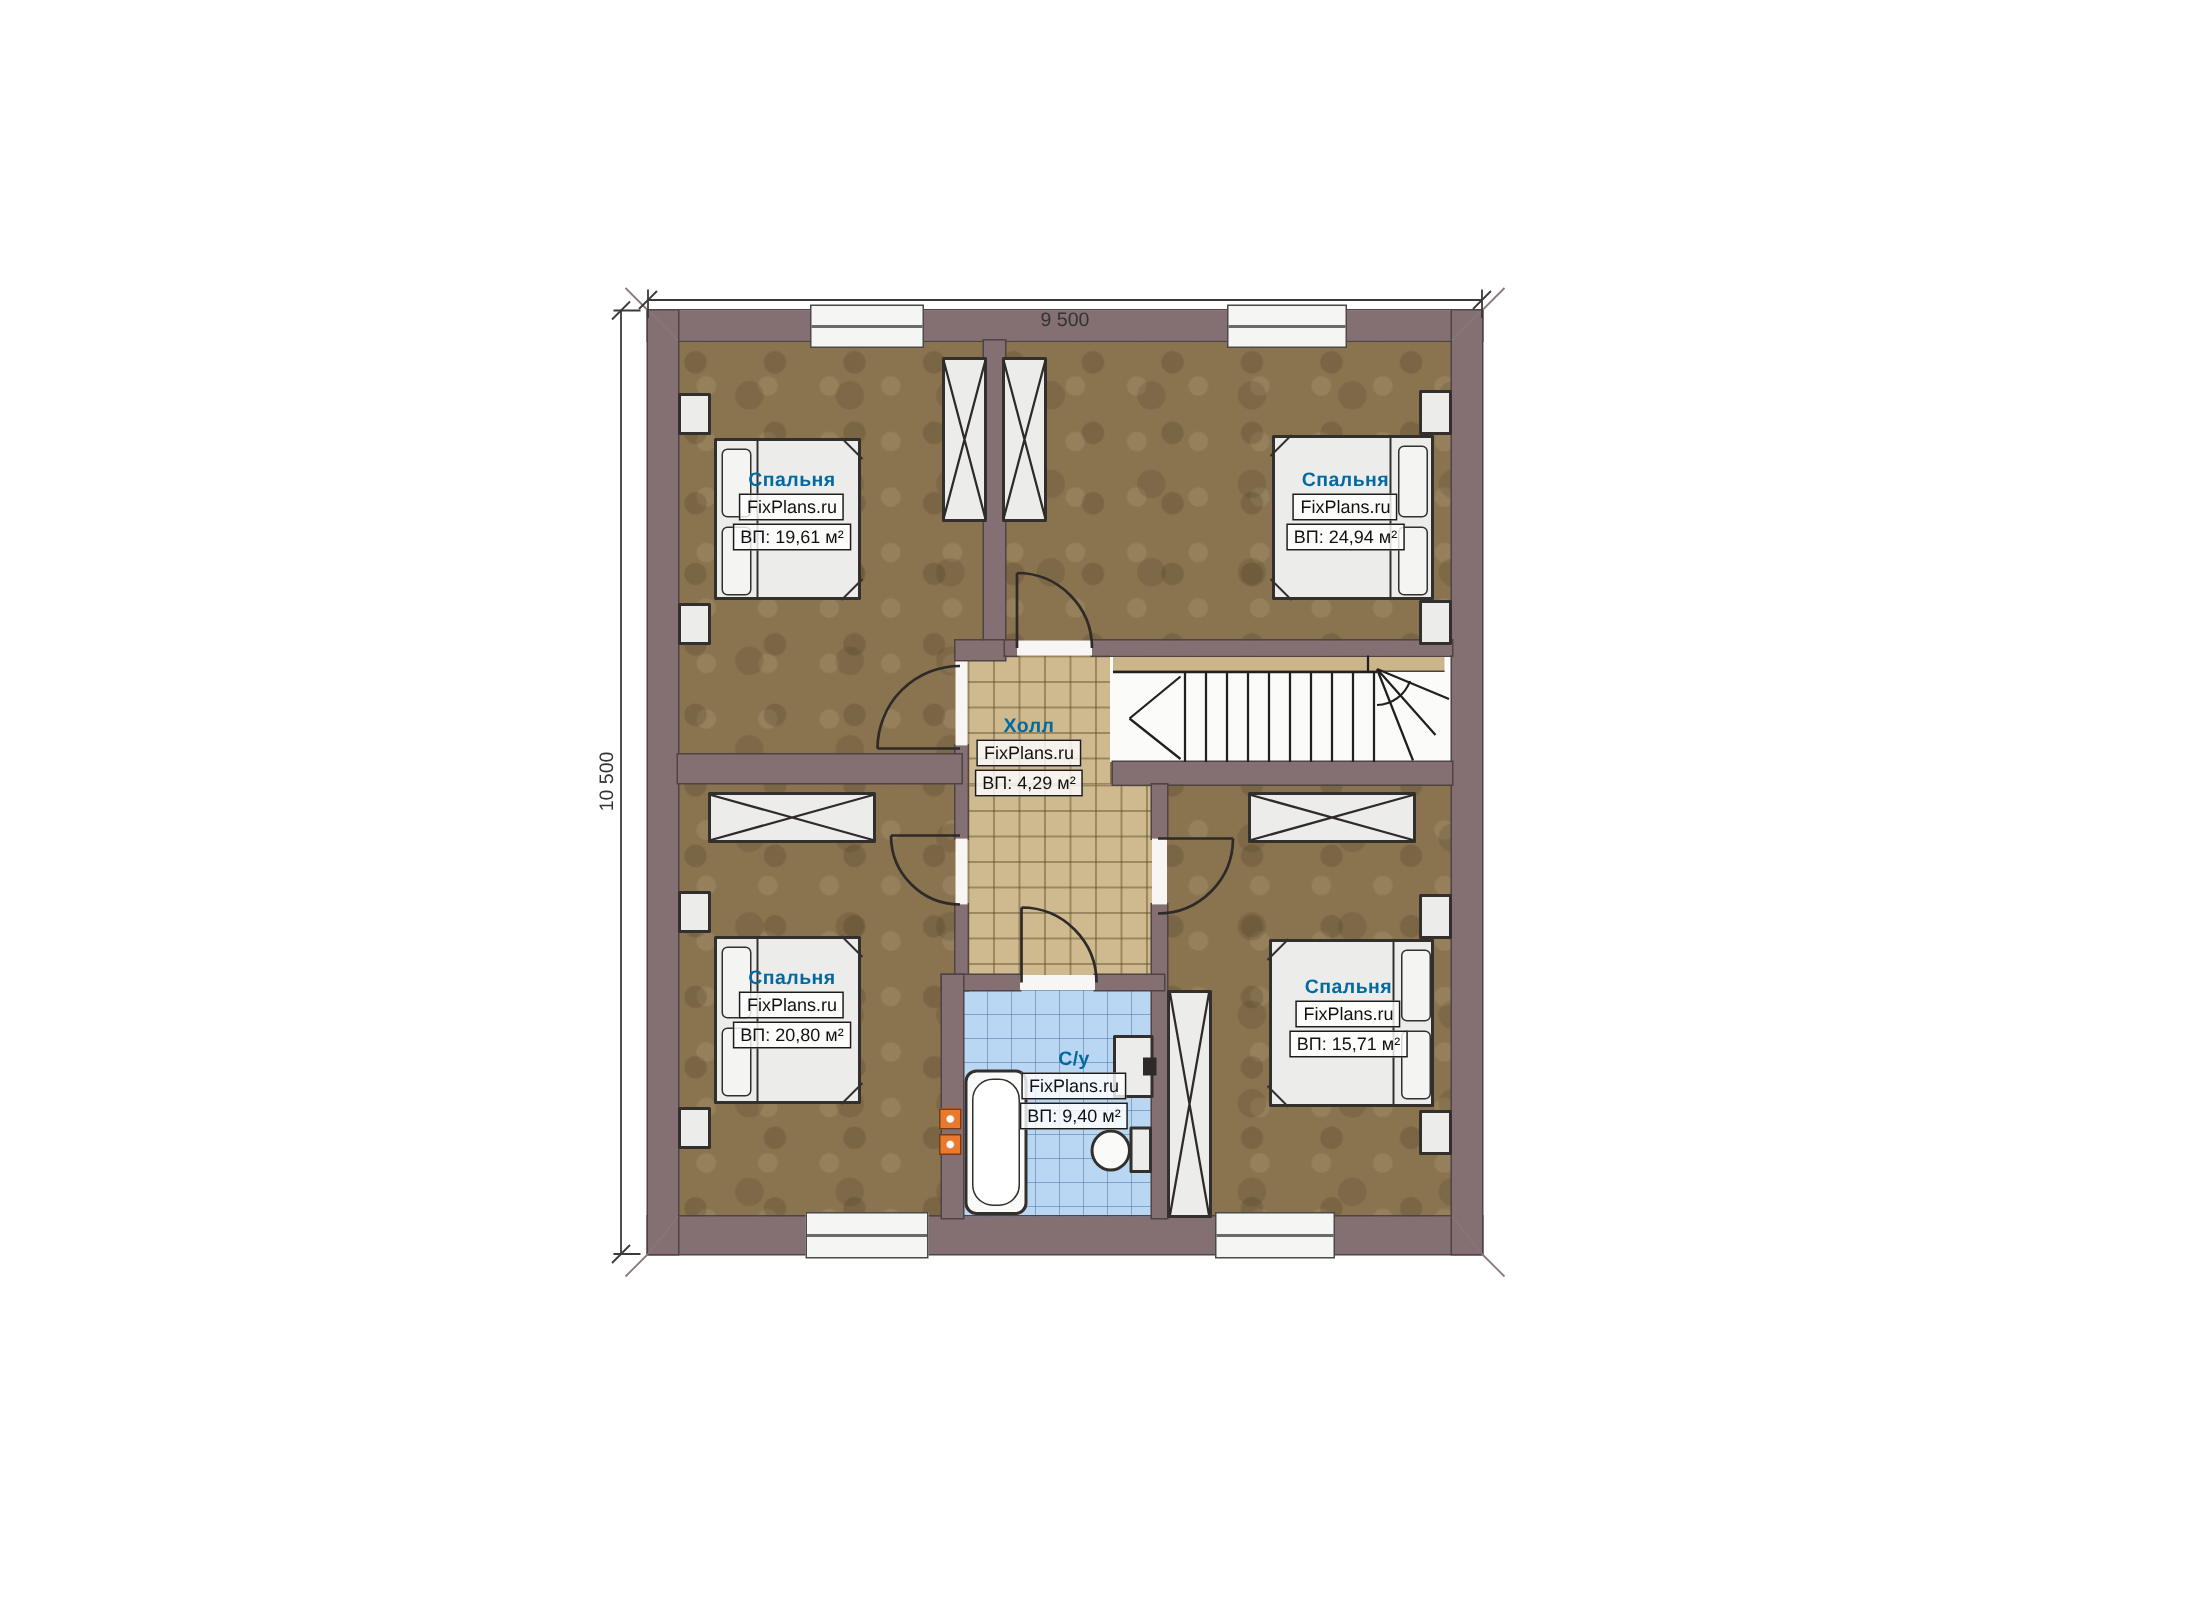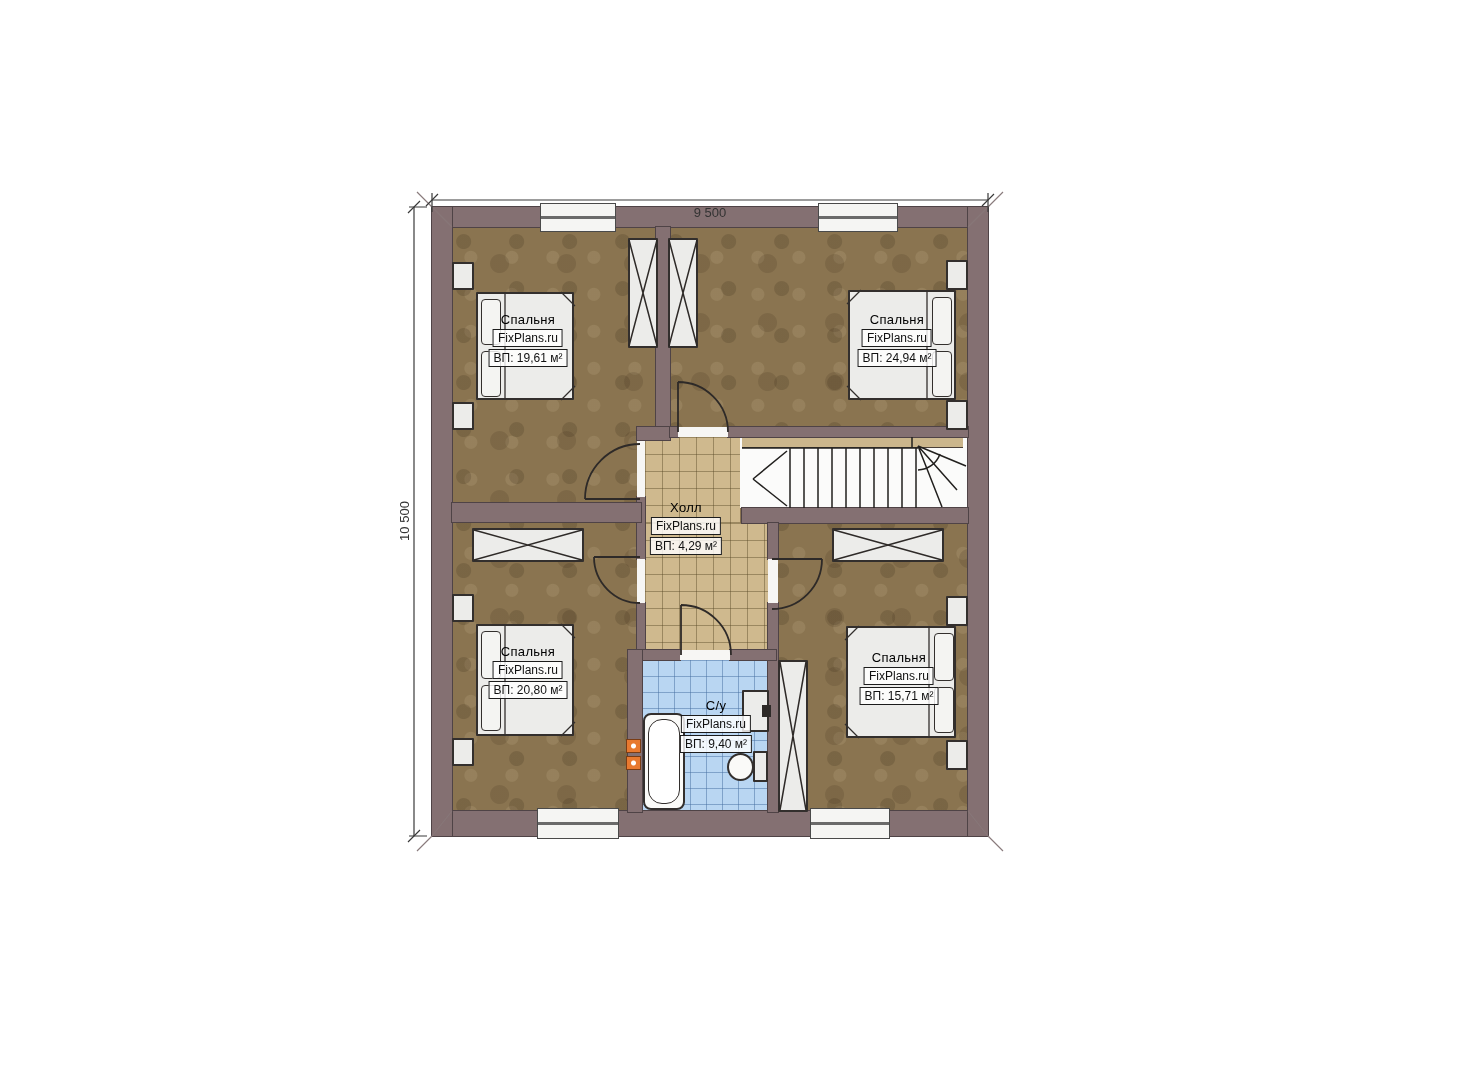--- a/index.html
+++ b/index.html
@@ -40,21 +40,21 @@
   .pillow{border-radius:4px;border-width:1.5px;background:#f4f4f2;}
   .tub{border-radius:8px;background:#fafaf8;}
   .tub-inner{border:1.5px solid #332f2d;border-radius:14px;background:#ffffff;}
   .bowl{border-radius:50%;background:#fafaf8;}
   .vent{background:var(--accent-orange);border:1px solid #7a3c14;z-index:5;
         background-image:radial-gradient(circle at 50% 50%, #fff 0 2px, transparent 3px);}
   svg.lines{position:absolute;left:0;top:0;z-index:5;pointer-events:none;}
   
   .room-label{position:absolute;z-index:6;display:flex;flex-direction:column;align-items:center;
               transform:translateX(-50%);}
-  .room-name{font-size:13px;font-weight:normal;color:#000000;letter-spacing:.3px;white-space:nowrap;}
+  .room-name{font-size:13px;font-weight:bold;color:#0369a1;letter-spacing:.3px;white-space:nowrap;}
   .tag{border:1.5px solid #1c1c1c;background:rgba(255,255,255,.82);padding:0 4px;margin-top:2px;
        font-size:12px;line-height:16px;color:#111;white-space:nowrap;}
   
   .dim-text{position:absolute;z-index:6;font-size:13px;color:#333;white-space:nowrap;}
 </style>
 </head>
 <body>
 
 <div class="stage">
 
@@ -178,21 +178,21 @@
   <div class="room-label" style="left:528px;top:312px;">
     <div class="room-name">Спальня</div>
     <div class="tag">FixPlans.ru</div>
     <div class="tag">ВП: 19,61 м²</div>
   </div>
   <div class="room-label" style="left:897px;top:312px;">
     <div class="room-name">Спальня</div>
     <div class="tag">FixPlans.ru</div>
     <div class="tag">ВП: 24,94 м²</div>
   </div>
-  <div class="room-label" style="left:686px;top:500px;">
+  <div class="room-label" style="left:686px;top:476px;">
     <div class="room-name">Холл</div>
     <div class="tag">FixPlans.ru</div>
     <div class="tag">ВП: 4,29 м²</div>
   </div>
   <div class="room-label" style="left:528px;top:644px;">
     <div class="room-name">Спальня</div>
     <div class="tag">FixPlans.ru</div>
     <div class="tag">ВП: 20,80 м²</div>
   </div>
   <div class="room-label" style="left:716px;top:698px;">

